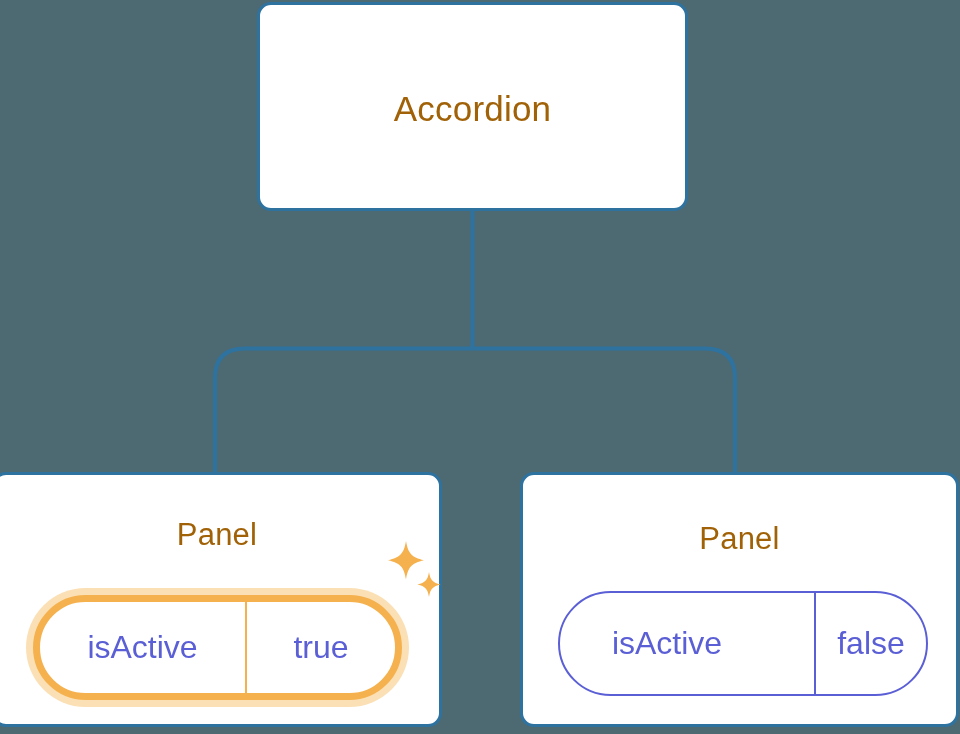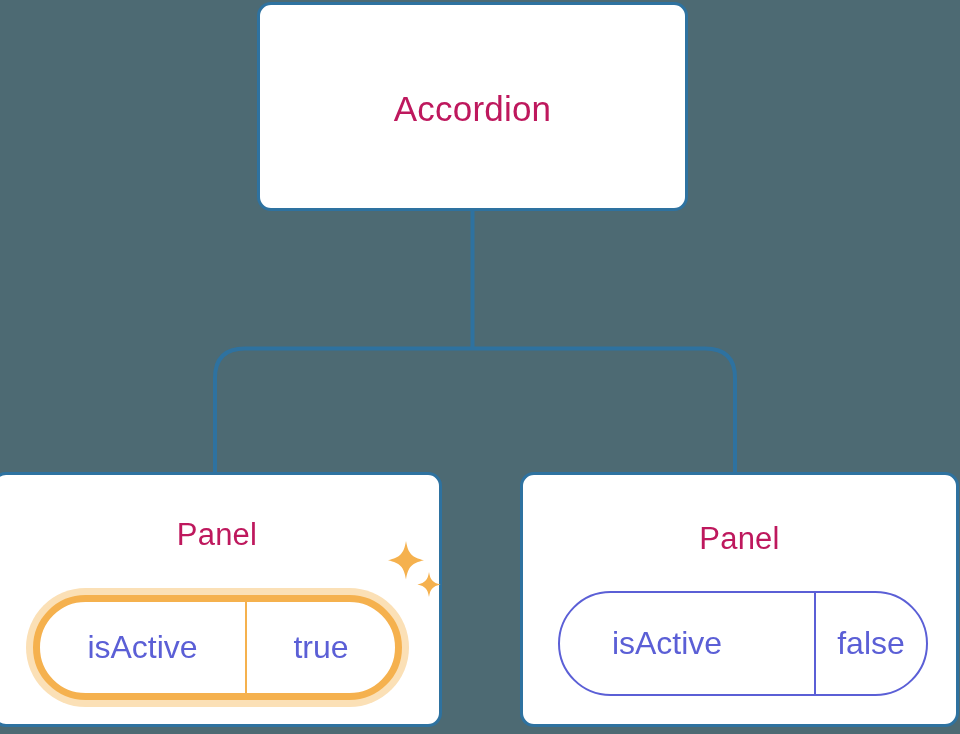--- a/index.html
+++ b/index.html
@@ -59,21 +59,21 @@
     top: 472px;
     width: 439px;
     height: 255px;
   }
 
   .node-title {
     position: absolute;
     left: 0;
     width: 100%;
     text-align: center;
-    color: #be185d;
+    color: #a16207;
     font-weight: 400;
     letter-spacing: 0.2px;
     white-space: nowrap;
   }
 
   #node-accordion .node-title {
     top: 84px;
     font-size: 35px;
   }
 

